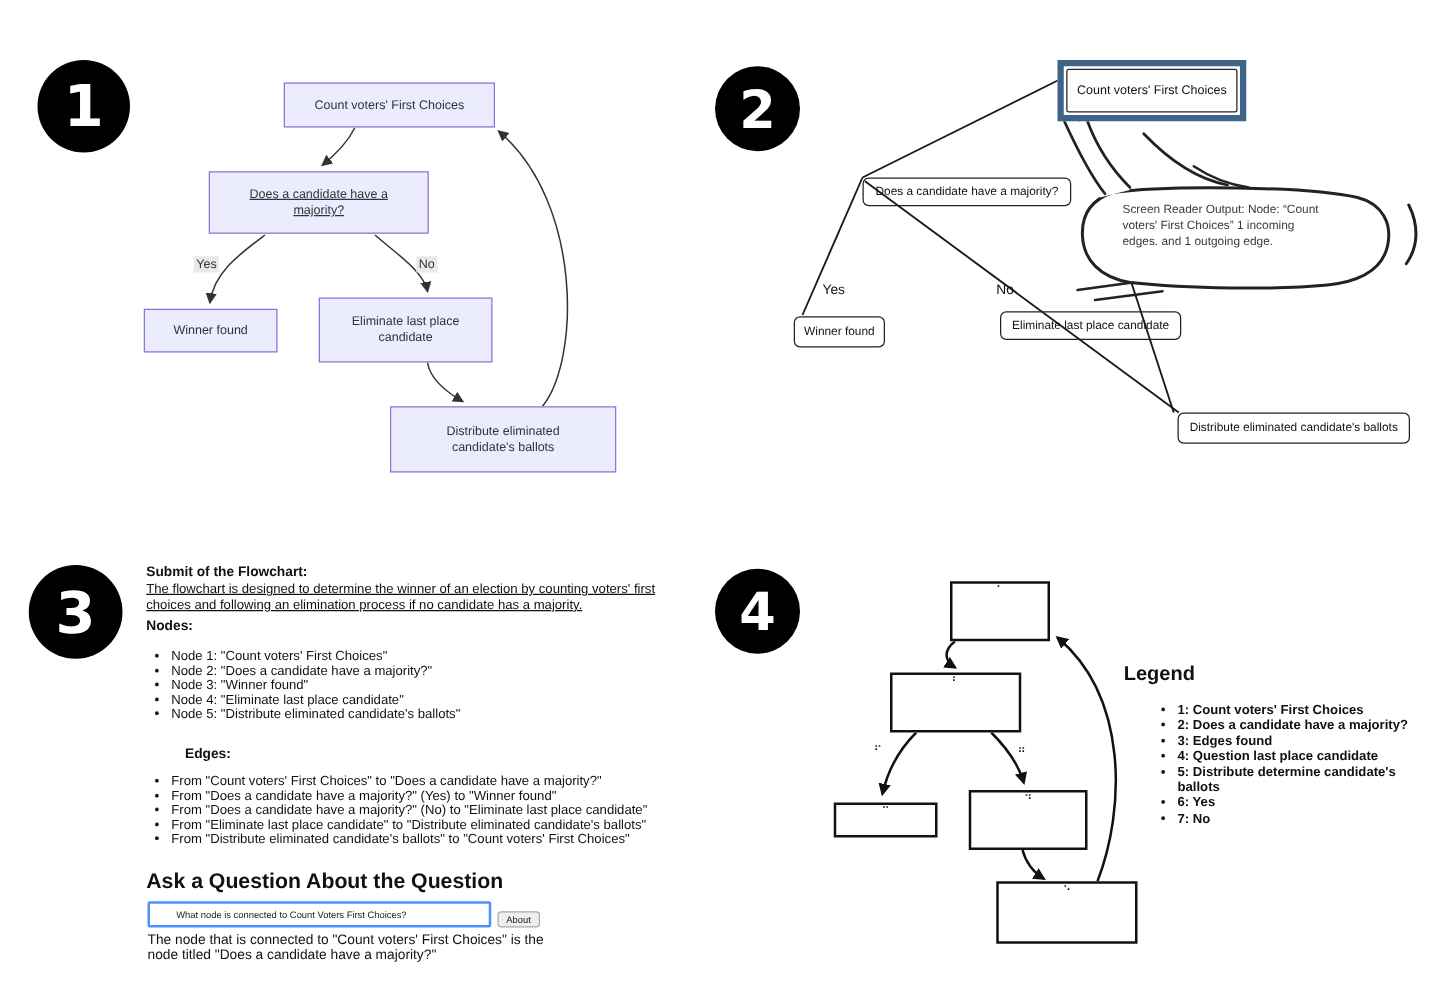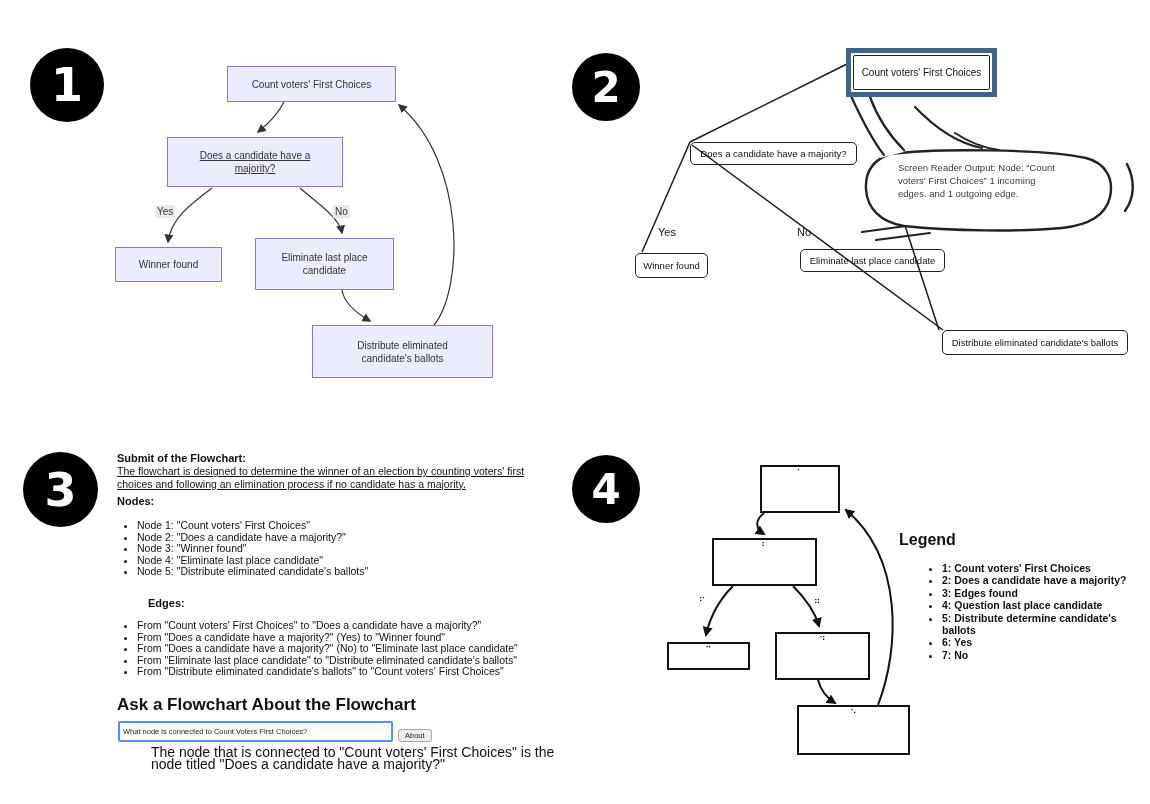--- a/index.html
+++ b/index.html
@@ -32,25 +32,25 @@
   .bubble-text{position:absolute;font-size:9.5px;line-height:13px;color:#3a3a3a;
           text-align:left;white-space:pre-line;}
 
   
   .p3-h{position:absolute;font-size:11px;font-weight:bold;color:#111;}
   .p3-body{position:absolute;font-size:10.5px;line-height:12.8px;color:#111;white-space:pre-line;text-decoration:underline;}
   ul.p3-list{position:absolute;list-style:disc;margin:0;padding-left:13px;}
   ul.p3-list li{font-size:10.5px;line-height:11.5px;color:#111;}
   .q-heading{position:absolute;font-size:17px;font-weight:bold;color:#111;}
   .q-input{position:absolute;box-sizing:border-box;border:2px solid var(--color-input-border,#4D90FE);
-          border-radius:2px;font-size:7.5px;color:#222;padding:0 3px;
+          border-radius:2px;font-size:7.5px;color:#222;padding:0 21px;
           font-family:"Liberation Sans",sans-serif;background:#fff;}
   .q-submit{position:absolute;font-size:7.5px;color:#222;background:#eee;border:1px solid #a9a9a9;
           border-radius:3px;padding:1px 6px;font-family:"Liberation Sans",sans-serif;}
-  .q-answer{position:absolute;font-size:14px;line-height:12px;color:#111;white-space:pre-line;margin-left:33px;}
+  .q-answer{position:absolute;font-size:11px;line-height:12px;color:#111;white-space:pre-line;}
 
   
   .p4-box{position:absolute;background:#fff;border:2px solid #111;box-sizing:border-box;
           display:flex;justify-content:center;align-items:flex-start;}
   .braille{font-family:"DejaVu Sans",sans-serif;font-size:9px;line-height:10px;
           padding-top:1px;color:#111;}
   .p4-edge-label{position:absolute;font-family:"DejaVu Sans",sans-serif;font-size:9px;color:#111;}
   .legend-h{position:absolute;font-size:16px;font-weight:bold;color:#111;}
   ul.legend-list{position:absolute;list-style:disc;margin:0;padding-left:14px;}
   ul.legend-list li{font-size:10.5px;line-height:12.4px;color:#111;}
@@ -155,21 +155,21 @@
     <li>Node 5: "Distribute eliminated candidate's ballots"</li>
   </ul>
 <div class="p3-h" style="left:117px;top:597px;margin-left:31px;">Edges:</div>
 <ul class="p3-list" style="left:124px;top:620px;">
     <li>From "Count voters' First Choices" to "Does a candidate have a majority?"</li>
     <li>From "Does a candidate have a majority?" (Yes) to "Winner found"</li>
     <li>From "Does a candidate have a majority?" (No) to "Eliminate last place candidate"</li>
     <li>From "Eliminate last place candidate" to "Distribute eliminated candidate's ballots"</li>
     <li>From "Distribute eliminated candidate's ballots" to "Count voters' First Choices"</li>
   </ul>
-<div class="q-heading" style="left:117px;top:695px;">Ask a Flowchart About the Flowchart</div>
+<div class="q-heading" style="left:117px;top:695px;">Ask a Question About the Question</div>
 <input class="q-input" style="left: 118px; top: 721px; width: 275px; height: 21px;" type="text" value="What node is connected to Count Voters First Choices?">
 <button class="q-submit" style="left:398px;top:729px;">About</button>
 <div class="q-answer" style="left:118px;top:746px;">The node that is connected to "Count voters' First Choices" is the
 node titled "Does a candidate have a majority?"</div>
 
 <div class="p4-box" style="left:760px;top:465px;width:80px;height:48px;">
   <span class="braille">⠁</span>
 </div>
 <div class="p4-box" style="left:712px;top:538px;width:105px;height:48px;">
   <span class="braille">⠃</span>

